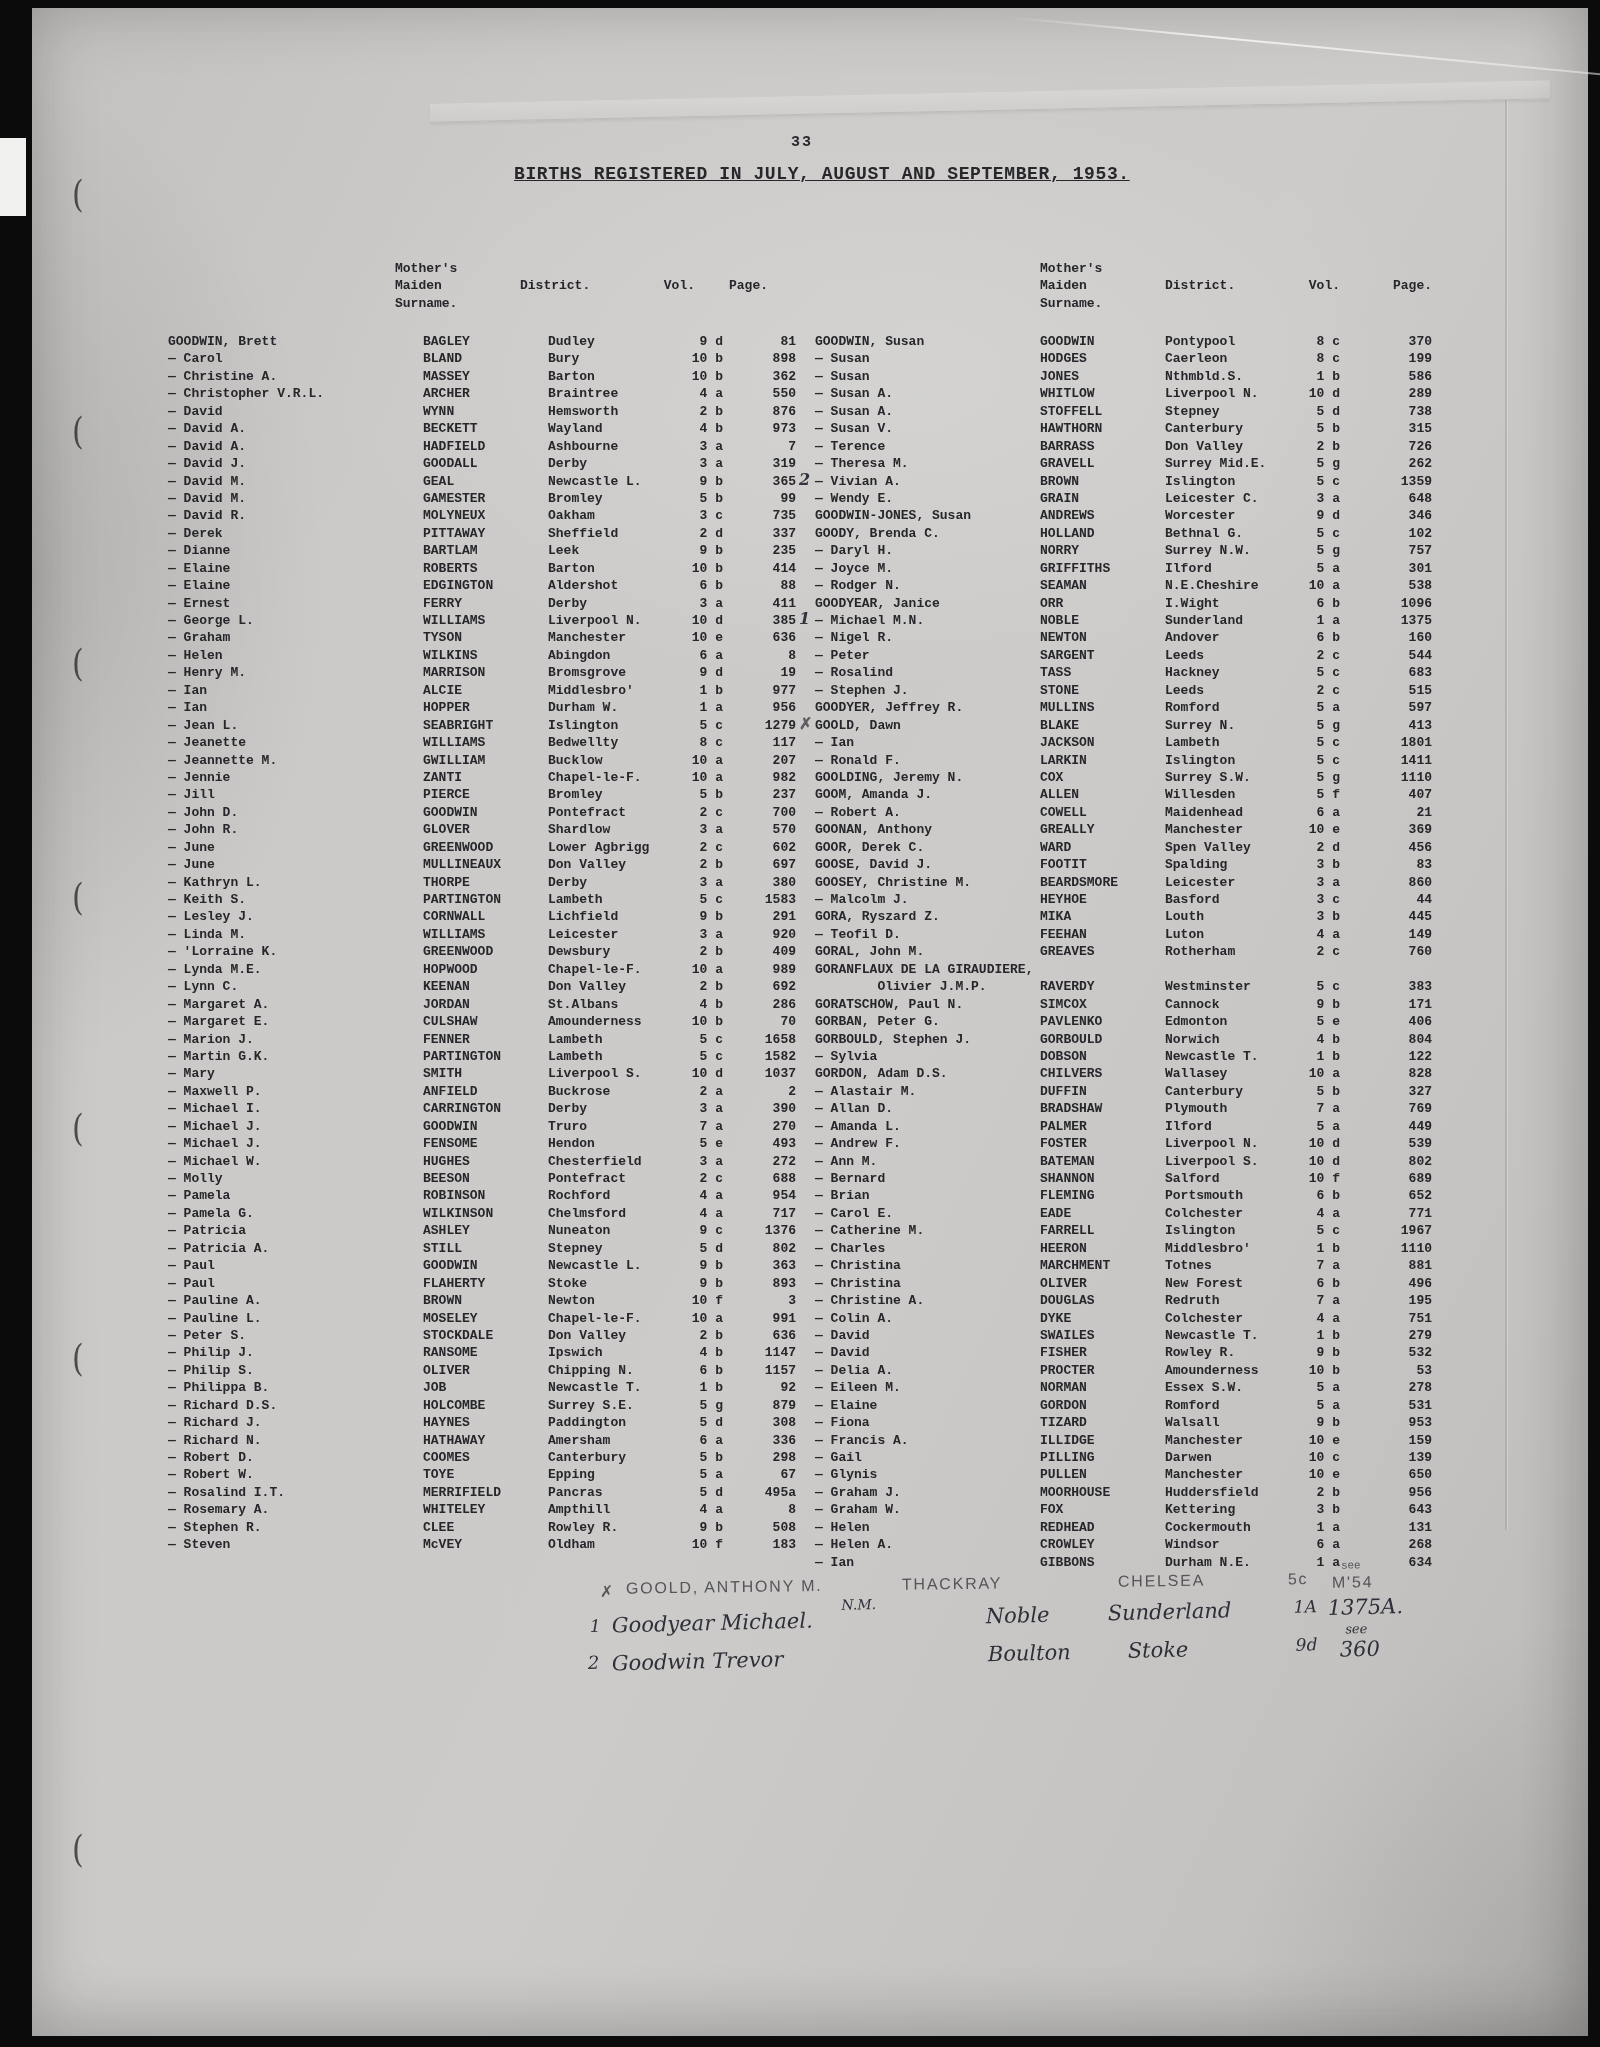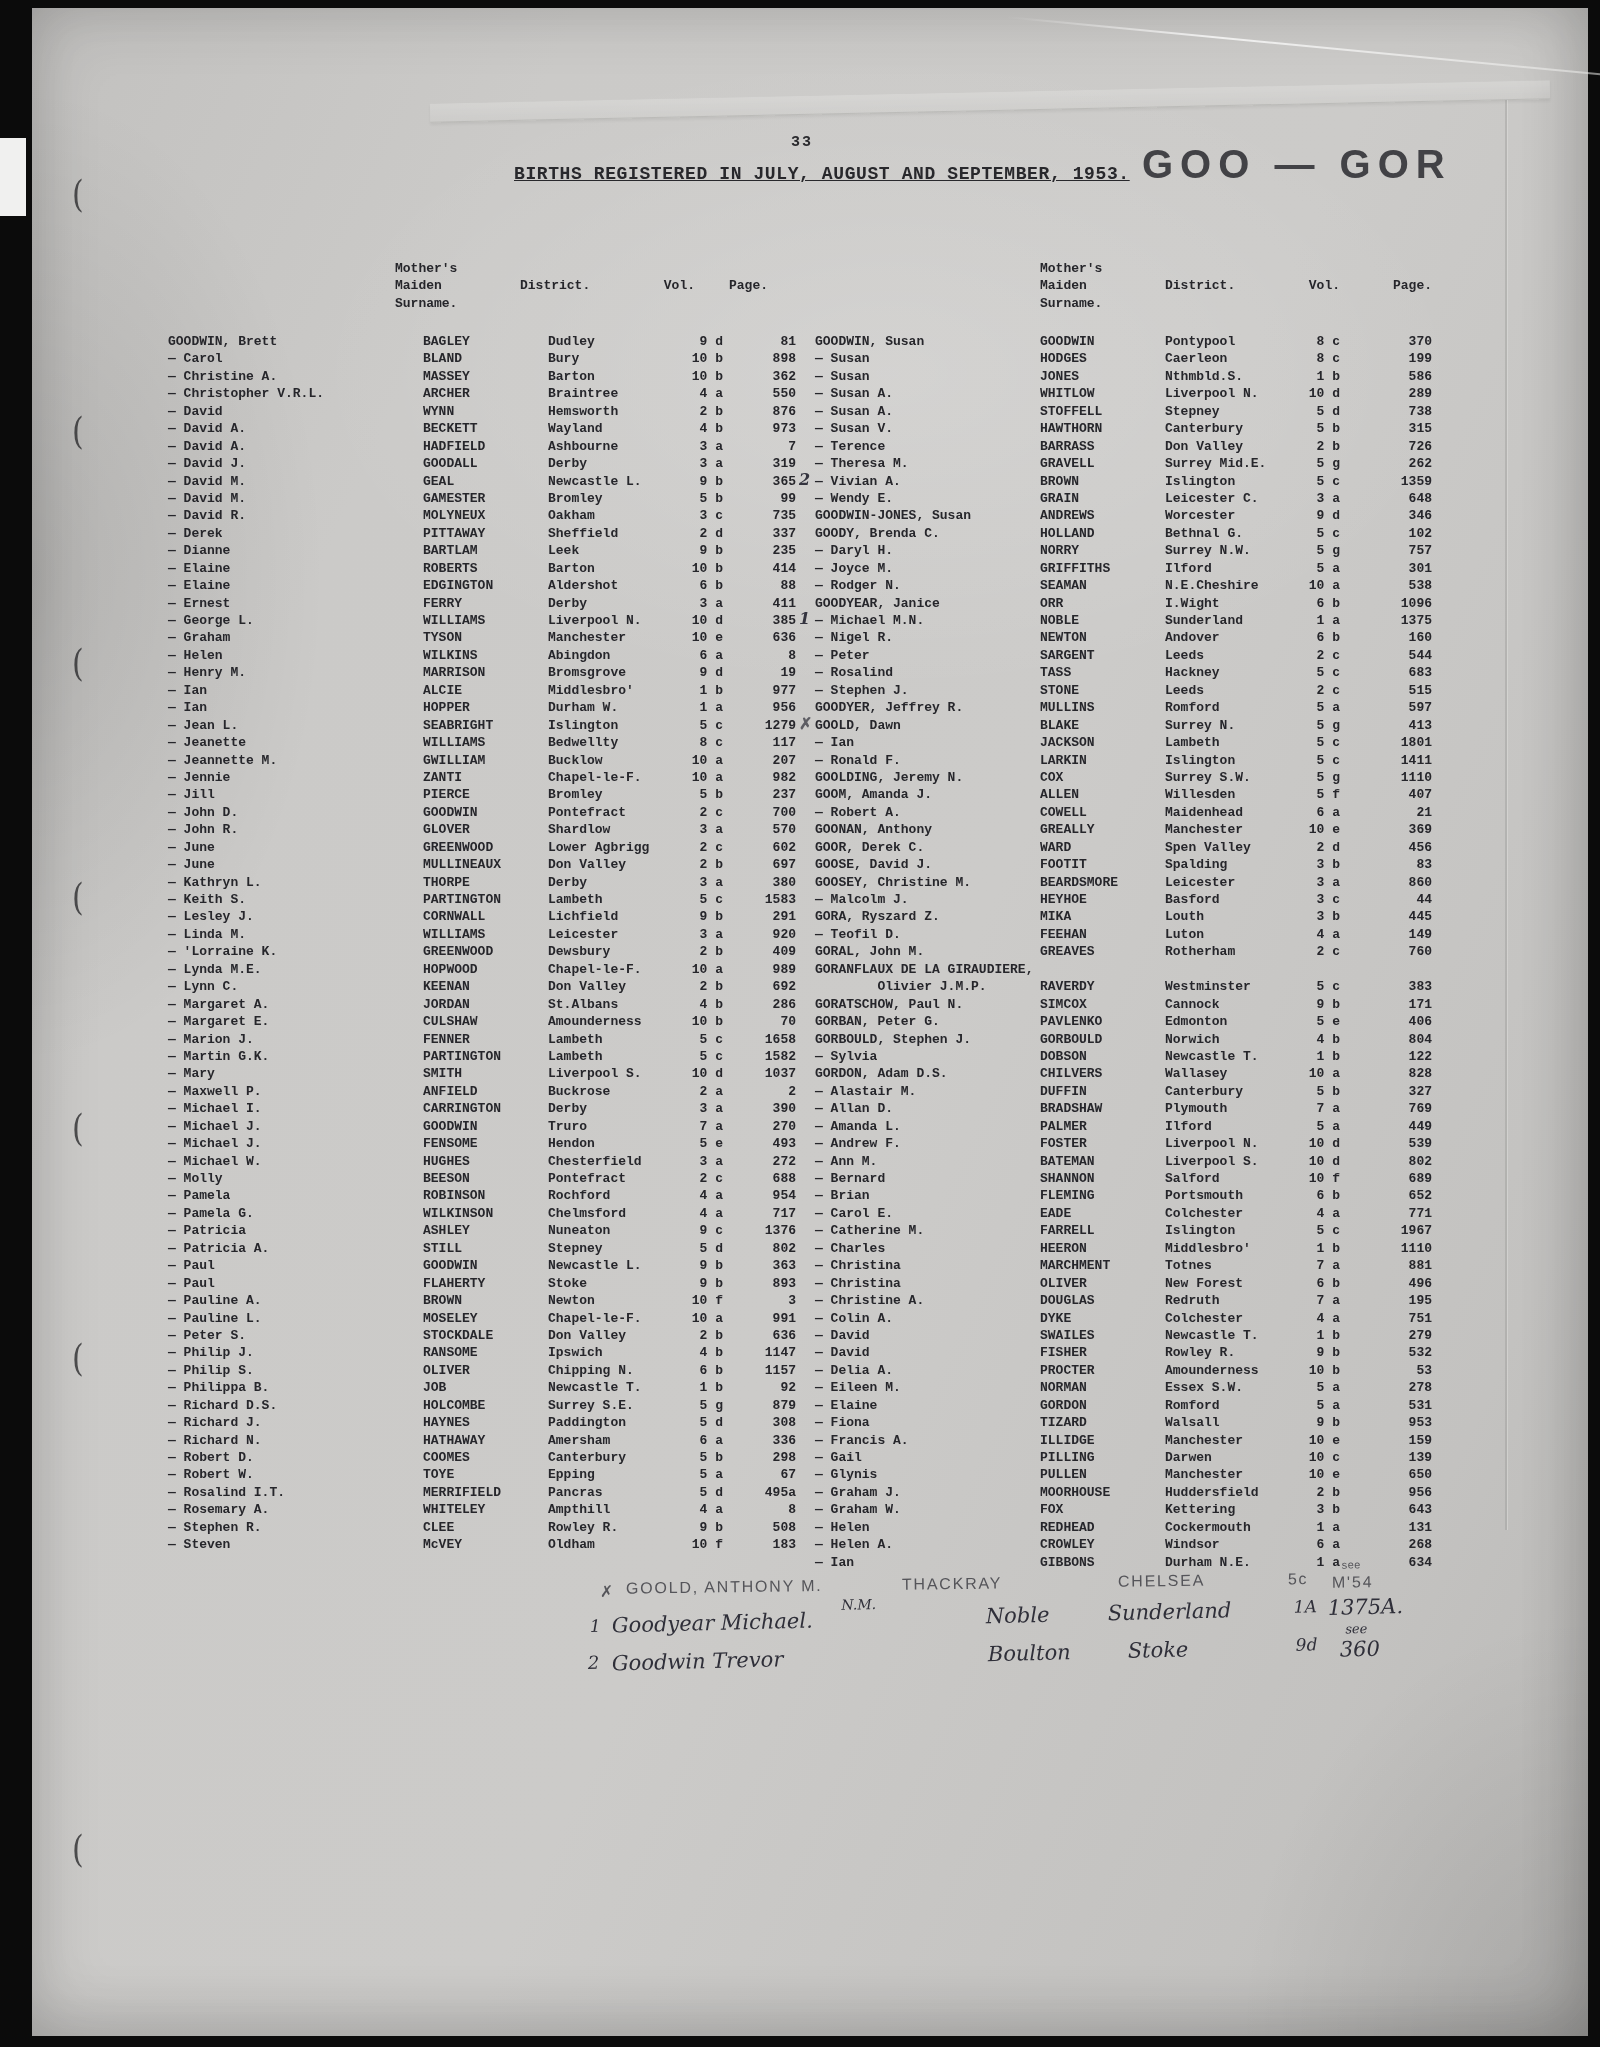--- a/index.html
+++ b/index.html
@@ -76,21 +76,20 @@
     <span class="hole" style="top:168px">(</span>
     <span class="hole" style="top:405px">(</span>
     <span class="hole" style="top:637px">(</span>
     <span class="hole" style="top:871px">(</span>
     <span class="hole" style="top:1102px">(</span>
     <span class="hole" style="top:1332px">(</span>
     <span class="hole" style="top:1823px">(</span>
 
     <div class="pageno">33</div>
     <div class="title">BIRTHS REGISTERED IN JULY, AUGUST AND SEPTEMBER, 1953.</div>
-    <div class="range">GOO — GOR</div>
 
     <div class="colhead ch0">
       <span class="c0"></span>
       <span class="c1 maiden">
         <span>Mother's</span>
         <span>Maiden</span>
         <span>Surname.</span>
       </span>
       <span class="c2 pad">District.</span>
       <span class="c3 pad">Vol.</span>

